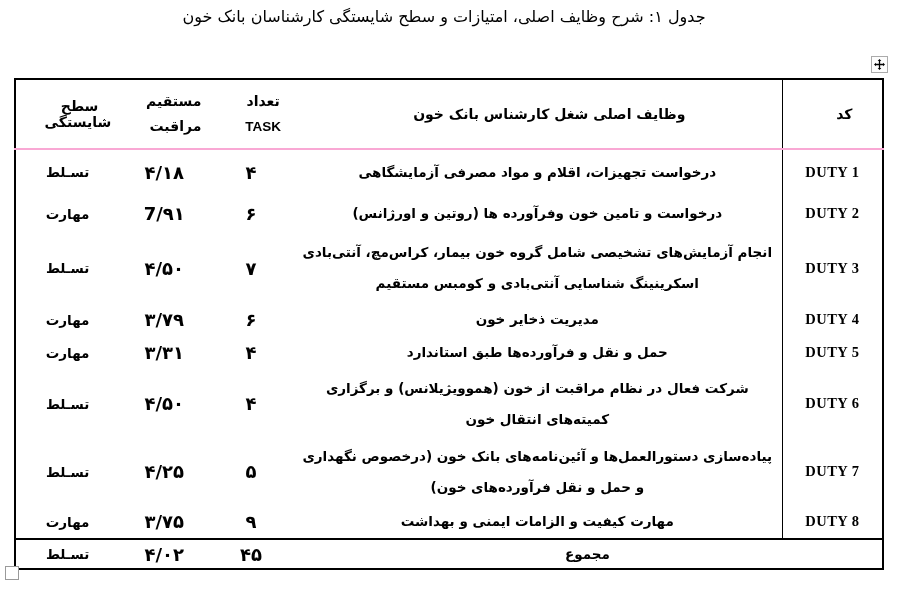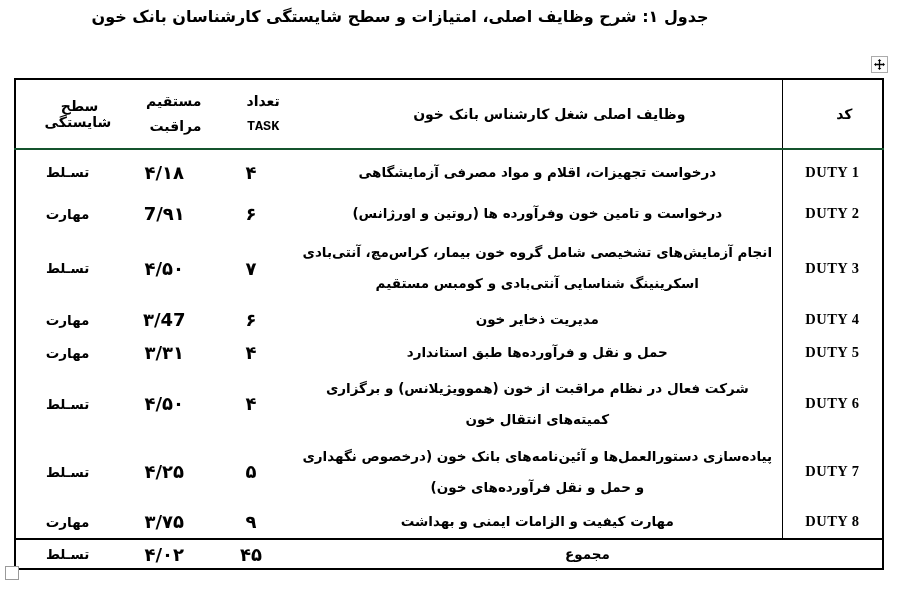--- a/index.html
+++ b/index.html
@@ -2,41 +2,41 @@
 <html lang="fa"><head>
 <meta charset="utf-8">
 <style>
   html,body{margin:0;padding:0;}
   body{
     width:898px;height:598px;position:relative;background:#ffffff;
     font-family:"DejaVu Sans",sans-serif;color:#000;overflow:hidden;
   }
   .doc-title{
     position:absolute;top:7px;left:0;width:800px;text-align:center;
-    direction:rtl;font-weight:bold;font-size:16px;letter-spacing:.2px;
+    direction:rtl;font-weight:normal;font-size:16px;letter-spacing:.2px;padding-left:44px;
   }
   table.duty-table{
     position:absolute;top:78px;left:14px;width:870px;height:490px;
     border-collapse:collapse;table-layout:fixed;direction:rtl;
     border:2px solid #000;
   }
   col.c-code{width:11.6%;}
   col.c-duty{width:56.4%;}
   col.c-task{width:9.6%;}
   col.c-avg{width:10.4%;}
   col.c-comp{width:12%;}
   th,td{
     text-align:center;vertical-align:middle;padding:0 8px;
     font-size:13.5px;font-weight:bold;border:none;
   }
-  thead th{font-weight:bold;font-size:14px;border-bottom:2px solid #14532d;padding-left:32px;}
+  thead th{font-weight:bold;font-size:14px;border-bottom:2px solid #f9a8d4;padding-left:32px;}
   .stack span{display:block;line-height:25px;}
   .code-cell{border-left:1px solid #000;}
   .latin{font-family:"Liberation Serif","DejaVu Serif",serif;font-size:14.5px;letter-spacing:.5px;margin-top:36px;}
-  .latin-bold{font-family:Liberation Mono, monospace;font-weight:bold;font-size:13.5px;}
+  .latin-bold{font-family:Liberation Sans, sans-serif;font-weight:bold;font-size:13.5px;}
   .duty-cell{line-height:31px;}
   .num-cell{font-size:18px;}
   tr.hrow{height:70px;}
   tr.r1{height:45px;}  tr.r2{height:39px;}  tr.r3{height:70px;}
   tr.r4{height:33px;}  tr.r5{height:33px;}  tr.r6{height:69px;}
   tr.r7{height:67px;}  tr.r8{height:34px;}  tr.rt{height:30px;}
   tr.rt td{border-top:2px solid #000;}
   .move-handle{
     position:absolute;left:871px;top:56px;width:17px;height:17px;
     border:1px solid #ababab;background:#fdfdfd;box-sizing:border-box;
@@ -100,21 +100,21 @@
       <td class="code-cell latin">DUTY 3</td>
       <td class="duty-cell">انجام آزمایش‌های تشخیصی شامل گروه خون بیمار، کراس‌مچ، آنتی‌بادی اسکرینینگ شناسایی آنتی‌بادی و کومبس مستقیم</td>
       <td class="num-cell">۷</td>
       <td class="num-cell">۴/۵۰</td>
       <td>تسـلط</td>
     </tr>
     <tr class="r4">
       <td class="code-cell latin">DUTY 4</td>
       <td class="duty-cell">مدیریت ذخایر خون</td>
       <td class="num-cell">۶</td>
-      <td class="num-cell">۳/47</td>
+      <td class="num-cell">۳/۷۹</td>
       <td>مهارت</td>
     </tr>
     <tr class="r5">
       <td class="code-cell latin">DUTY 5</td>
       <td class="duty-cell">حمل و نقل و فرآورده‌ها طبق استاندارد</td>
       <td class="num-cell">۴</td>
       <td class="num-cell">۳/۳۱</td>
       <td>مهارت</td>
     </tr>
     <tr class="r6">

